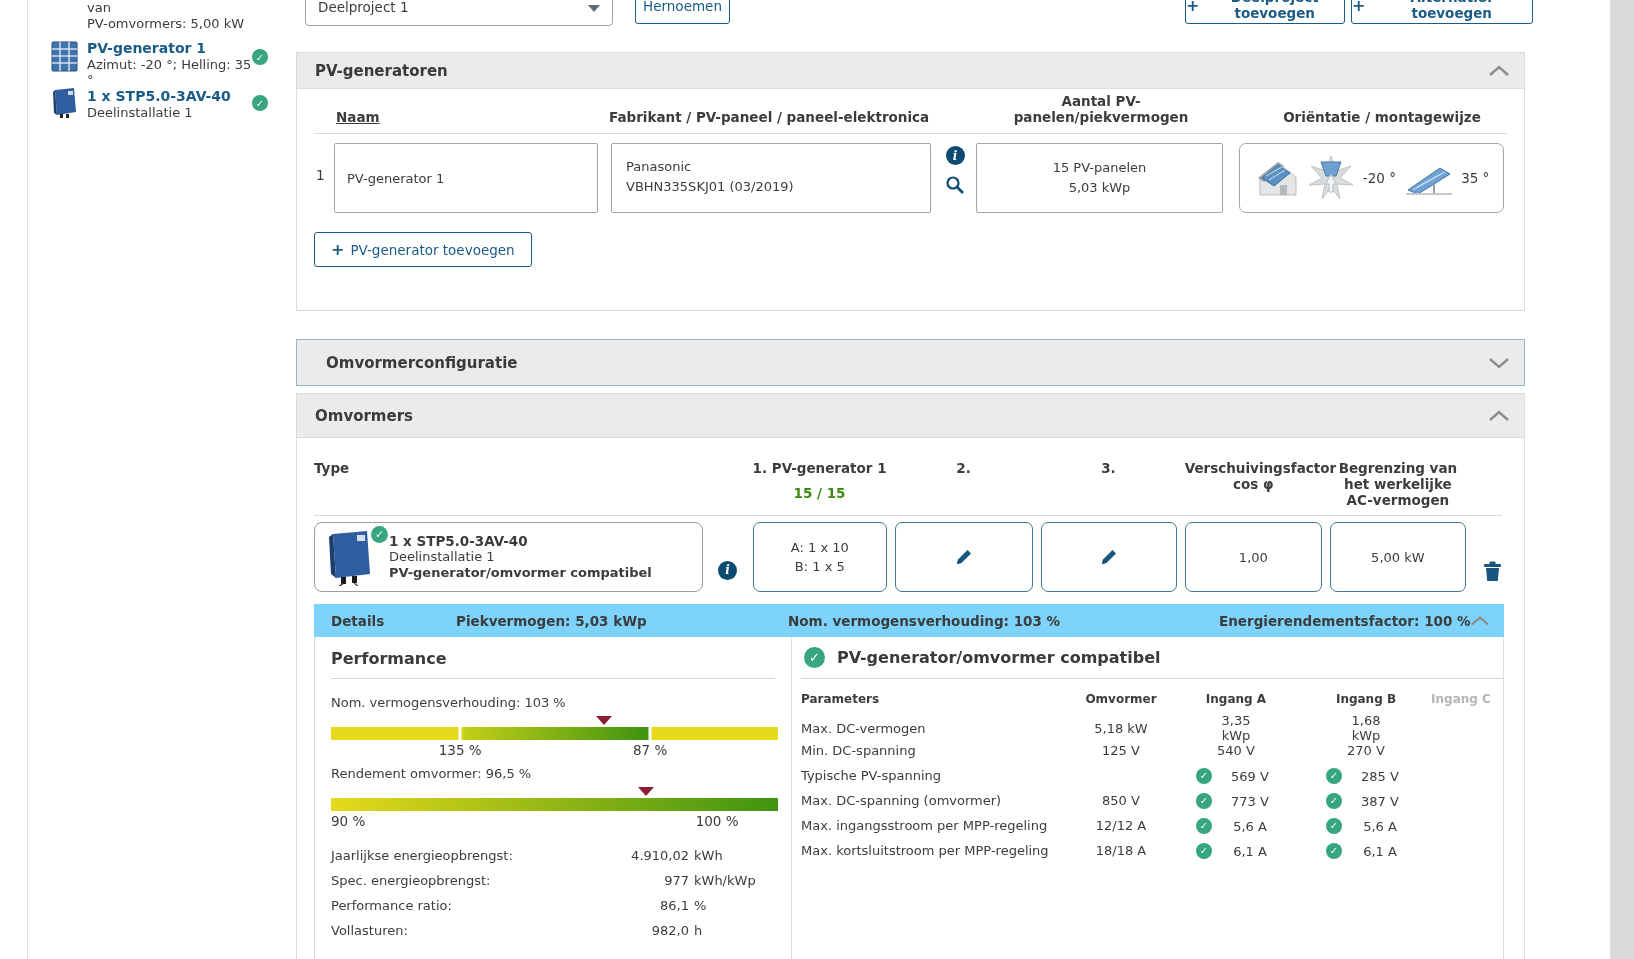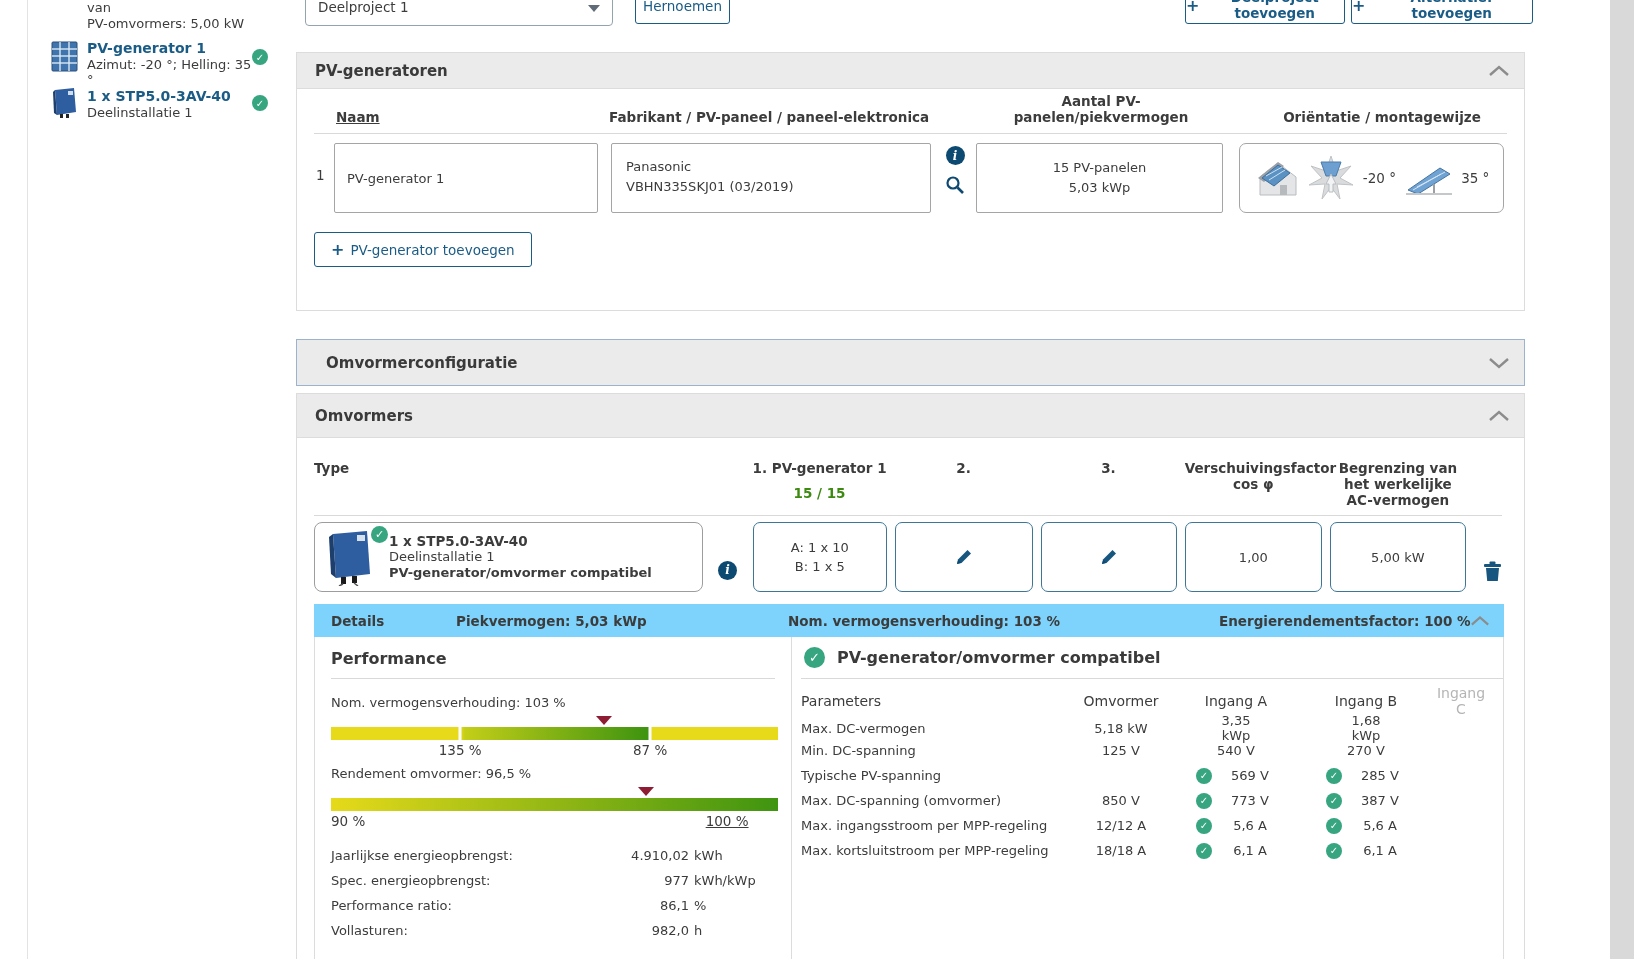--- a/index.html
+++ b/index.html
@@ -129,37 +129,37 @@
   .perf-label { margin-top:16px; }
   .bar { position:relative; height:13px; margin-top:17px; width:447px; }
   .bar1 { background:linear-gradient(to right,#e6da1a 0%,#e6da1a 28.9%,#c3ce18 30%,#3f9410 70.5%,#3f9410 71.3%,#e6da1a 71.5%,#e6da1a 100%); }
   .bar2 { background:linear-gradient(to right,#e6da1a 0%,#3f9410 100%); }
   .gap { position:absolute; top:0; width:3px; height:13px; background:#fff; transform:translateX(-50%); }
   .marker { position:absolute; top:-11px; transform:translateX(-50%); width:0; height:0;
             border-left:8px solid transparent; border-right:8px solid transparent; border-top:9px solid #8e1d33; }
   .ticks { position:relative; height:18px; width:447px; font-size:13.5px; }
   .tick { position:absolute; top:2px; transform:translateX(-50%); }
   .tick-l { left:0; transform:none; }
-  .tick-r { right:8px;text-decoration:underline; }
+  .tick-r { right:18px; }
   .stats { margin-top:14px; }
   .stat { display:grid; grid-template-columns:258px 100px auto; height:25px; align-items:center; }
   .stat .num { text-align:right; }
   .stat .unit { margin-left:5px; }
 
   
   .compat-panel { flex:1; padding:10px 0 0 9px; }
   .compat-title-row { display:flex; align-items:center; gap:12px; margin-left:3px; }
   .compat-panel .rule { margin-right:0; }
   .ctable { margin-top:6px; }
   .crow { display:grid; grid-template-columns:270px 100px 130px 130px 60px; height:25px; align-items:center; }
   .crow .cl { text-align:left; }
   .crow .cc { text-align:center; }
-  .chead { font-weight:normal; font-size:14px; height:28px; }
+  .chead { font-weight:bold; font-size:12px; height:28px; }
   .chead .muted { color:#b5b5b5; }
-  .cval { display:flex; align-items:center; justify-content:center; gap:12px; }
+  .cval { display:flex; align-items:flex-end; justify-content:center; gap:12px; }
   .cval .v { width:52px; text-align:center; }
 
   svg { display:block; }
   .icon-btn { cursor:pointer; }
 </style>
 </head>
 <body>
 
 <div class="viewport">
 

